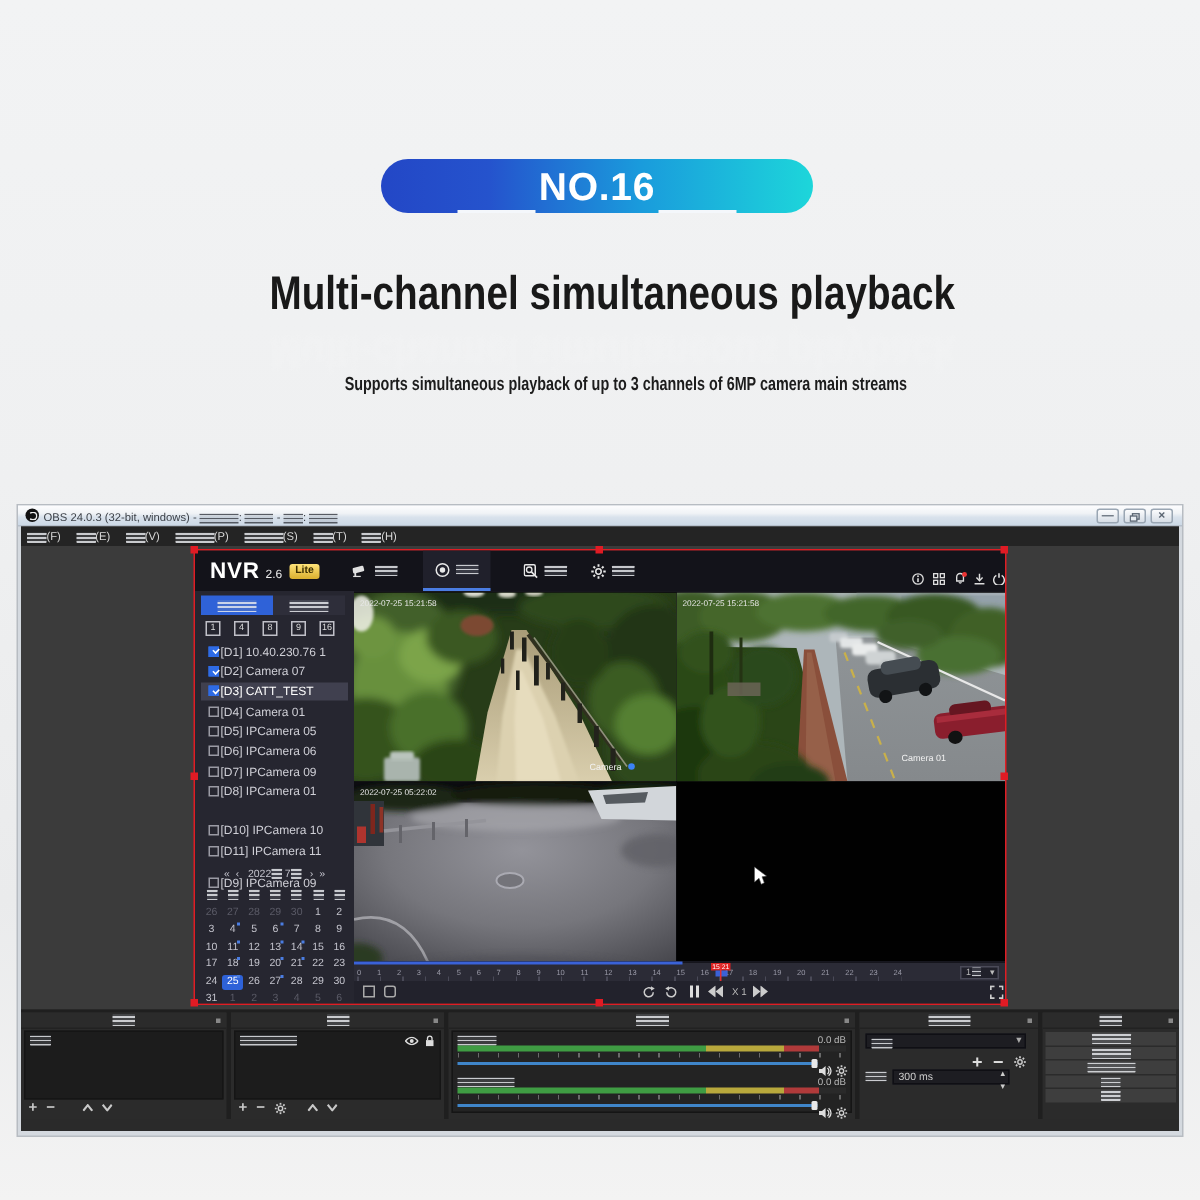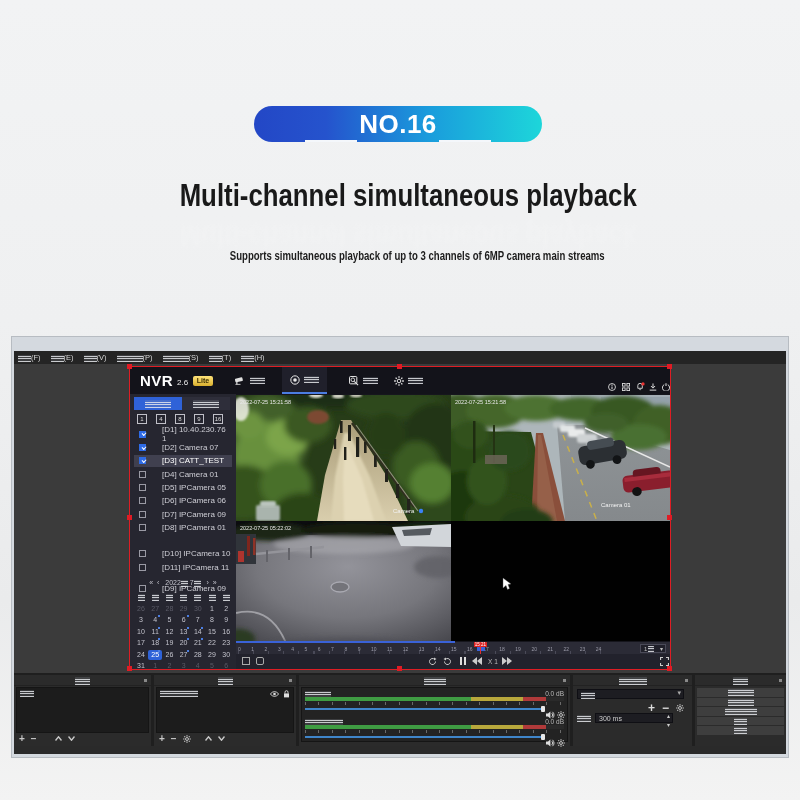--- a/index.html
+++ b/index.html
@@ -40,21 +40,21 @@
 #nvrtop .v{position:absolute;left:47px;top:11px;font-size:8px;color:#eee}
 #nvrtop .lite{position:absolute;left:63px;top:9px;width:20px;height:10px;border-radius:2px;background:linear-gradient(180deg,#ffe37a,#d9af2e);color:#3c2f00;font-size:7px;font-weight:bold;text-align:center;line-height:10px}
 .nav{position:absolute;top:0;height:27px;display:flex;align-items:center;gap:4px}
 .nav svg{display:block}
 .navactive{background:#20202b;border-bottom:2px solid #4b7de2;padding:0 8px}
 .tico{position:absolute;top:10px;color:#ddd}
 
 #sbar{left:0;top:27px;width:106px;height:275px;background:#262630}
 .tab{position:absolute;top:3px;width:48px;height:13px;font-size:8px;text-align:center;line-height:13px}
 .lbtn{position:absolute;top:20px;width:10px;height:10px;border:1px solid #c0c0c8;color:#ddd;font-size:6px;text-align:center;line-height:8px}
-.chrow{position:absolute;left:4px;width:98px;height:12.6px;display:flex;align-items:center;gap:16px;font-size:8px;color:#cfcfd6}
+.chrow{position:absolute;left:4px;width:98px;height:12.6px;display:flex;align-items:center;gap:1px;font-size:8px;color:#cfcfd6}
 .cb{width:7px;height:7px;border:1px solid #9a9aa4;flex:0 0 auto;margin-left:5px}
 .cbon{background:#2e6be6;border-color:#2e6be6;position:relative}
 .cbon:after{content:"";position:absolute;left:1.5px;top:0.5px;width:3px;height:1.8px;border-left:1px solid #fff;border-bottom:1px solid #fff;transform:rotate(-45deg)}
 
 #cal{left:3px;top:183px;width:100px;height:118px;font-size:7px;color:#c3c3cc}
 #cal .hdr{position:absolute;top:2px;width:100%;text-align:center}
 .cd{position:absolute;width:14px;height:10px;text-align:center;line-height:10px}
 .cdg{color:#5a5a66}
 .cdsel{background:#2e62d8;color:#fff;border-radius:2px}
 
@@ -86,20 +86,30 @@
 <body>
 <div id="badge" class="abs">
     <span class="ln"></span>
     <span class="t">NO.16</span>
     <span class="ln"></span>
   </div>
 <div id="h1wrap" class="abs"><span id="h1">Multi-channel simultaneous playback</span></div>
 <div id="h1ghost" class="abs"><span>Multi-channel simultaneous playback</span></div>
 <div id="sub" class="abs"><span>Supports simultaneous playback of up to 3 channels of 6MP camera main streams</span></div>
 <div id="win" class="abs">
+  <div id="tbar" class="abs">
+      <span id="obsicon"></span>
+      <span class="ttl">OBS 24.0.3 (32-bit, windows) - <i class="zd" style="width:26px;height:7px"></i>: <i class="zd" style="width:19px;height:7px"></i> - <i class="zd" style="width:13px;height:7px"></i>: <i class="zd" style="width:19px;height:7px"></i></span>
+    <span class="wbtn" style="right:42px">—</span>
+      <span class="wbtn" style="right:24px"><svg width="7" height="6" viewBox="0 0 7 6" style="margin-top:1.5px">
+          <rect x="2" y="0.5" width="4.4" height="3.6" fill="none" stroke="#5b6673" stroke-width="0.9"></rect>
+          <rect x="0.5" y="2" width="4.4" height="3.4" fill="#e8edf2" stroke="#5b6673" stroke-width="0.9"></rect>
+        </svg></span>
+      <span class="wbtn" style="right:6px">×</span>
+  </div>
   <div id="wbody">
     <div id="menubar" class="abs">
         <span><i class="z" style="width:13px;height:7px"></i>(F)</span>
         <span><i class="z" style="width:13px;height:7px"></i>(E)</span>
         <span><i class="z" style="width:13px;height:7px"></i>(V)</span>
         <span><i class="z" style="width:26px;height:7px"></i>(P)</span>
         <span><i class="z" style="width:26px;height:7px"></i>(S)</span>
         <span><i class="z" style="width:13px;height:7px"></i>(T)</span>
         <span><i class="z" style="width:13px;height:7px"></i>(H)</span>
       </div>

